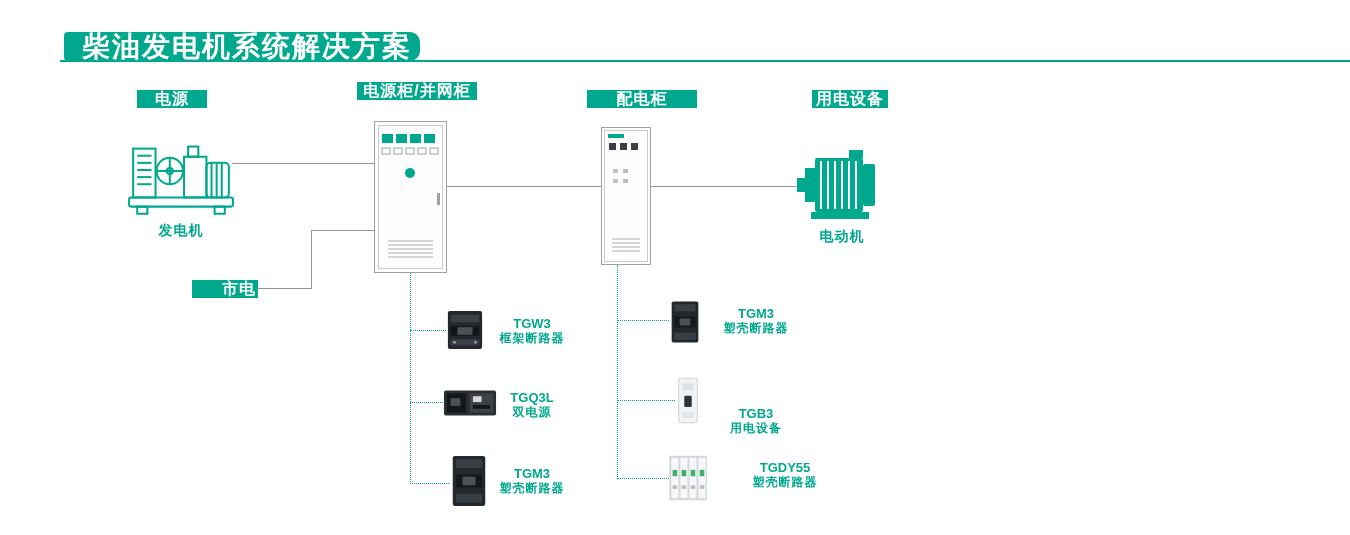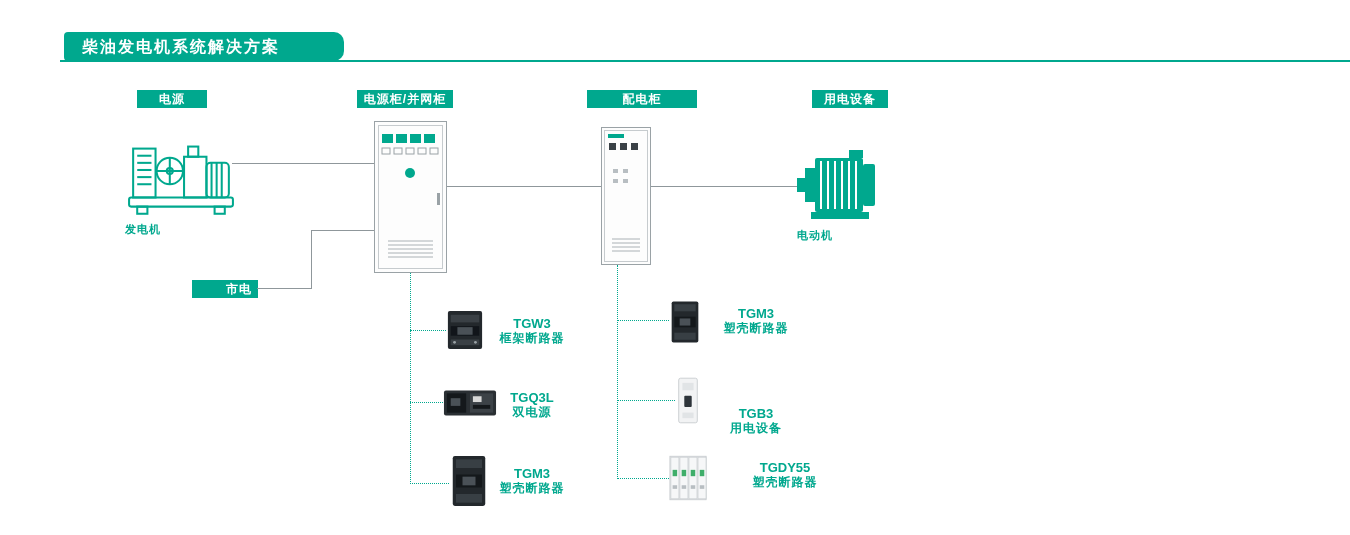--- a/index.html
+++ b/index.html
@@ -1,36 +1,36 @@
 <!DOCTYPE html>
 <html style="--accent: #00A88E;"><head>
 <meta charset="utf-8">
 <style>
   :root { --accent:#00A88E; --line:#8f979b; --cab-stroke:#9aa2a6; }
   * { margin:0; padding:0; box-sizing:border-box; }
   body { background:#ffffff; font-family:"Liberation Sans","DejaVu Sans",sans-serif; }
   .canvas { position:relative; width:1350px; height:535px; background:#fff; overflow:hidden; }
 
   .title-banner {
-    position:absolute; left:64px; top:32px; width:280px; height:29px;
-    background:var(--accent); color:#fff; font-size:16px; font-weight:bold;
+    position:absolute; left:64px; top:32px; width:356px; height:29px;
+    background:var(--accent); color:#fff; font-size:28px; font-weight:bold;
     line-height:29px; padding-left:18px; letter-spacing:2px;
     border-radius:4px 10px 10px 4px;
   }
   .title-rule { position:absolute; left:60px; top:60px; right:0; height:2px; background:var(--accent); }
 
   .badge {
     position:absolute; height:18px; background:var(--accent); color:#fff;
-    font-size:12px; font-weight:bold; text-align:center; line-height:18px;
+    font-size:16px; font-weight:bold; text-align:center; line-height:18px;
     letter-spacing:1px;
   }
 
   .caption {
-    position:absolute; color:var(--accent); font-size:11px; font-weight:bold;
-    text-align:left; letter-spacing:1px;
+    position:absolute; color:var(--accent); font-size:14px; font-weight:bold;
+    text-align:center; letter-spacing:1px;
   }
 
   .hline { position:absolute; height:1px; background:var(--line); }
   .vline { position:absolute; width:1px; background:var(--line); }
 
   .doth { position:absolute; height:0; border-top:1.5px dotted var(--accent); }
   .dotv { position:absolute; width:0; border-left:1.5px dotted var(--accent); }
 
   .illus { position:absolute; }
   .illus svg { display:block; width:100%; height:100%; }
@@ -41,21 +41,21 @@
 </style>
 </head>
 <body>
 
 <div class="canvas">
 
   <div class="title-banner">柴油发电机系统解决方案</div>
   <div class="title-rule"></div>
 
   <div class="badge" style="left:137px; top:90px; width:70px;">电源</div>
-  <div class="badge" style="left:357px; top:90px; width:96px;">电源柜/并网柜</div>
+  <div class="badge" style="left:357px; top:82px; width:120px;">电源柜/并网柜</div>
   <div class="badge" style="left:587px; top:90px; width:110px;">配电柜</div>
   <div class="badge" style="left:812px; top:90px; width:76px;">用电设备</div>
   <div class="badge" style="left:192px; top:280px; width:66px;padding-left:28px;">市电</div>
 
   <div class="illus" style="left:125px; top:122px; width:112px; height:98px;">
     <svg viewBox="0 0 110 96" fill="none" stroke="#00A88E" stroke-width="2">
       <rect x="4" y="74" width="102" height="9" rx="2"></rect>
       <rect x="12" y="83" width="10" height="7"></rect>
       <rect x="88" y="83" width="10" height="7"></rect>
       <rect x="8" y="26" width="22" height="48"></rect>

